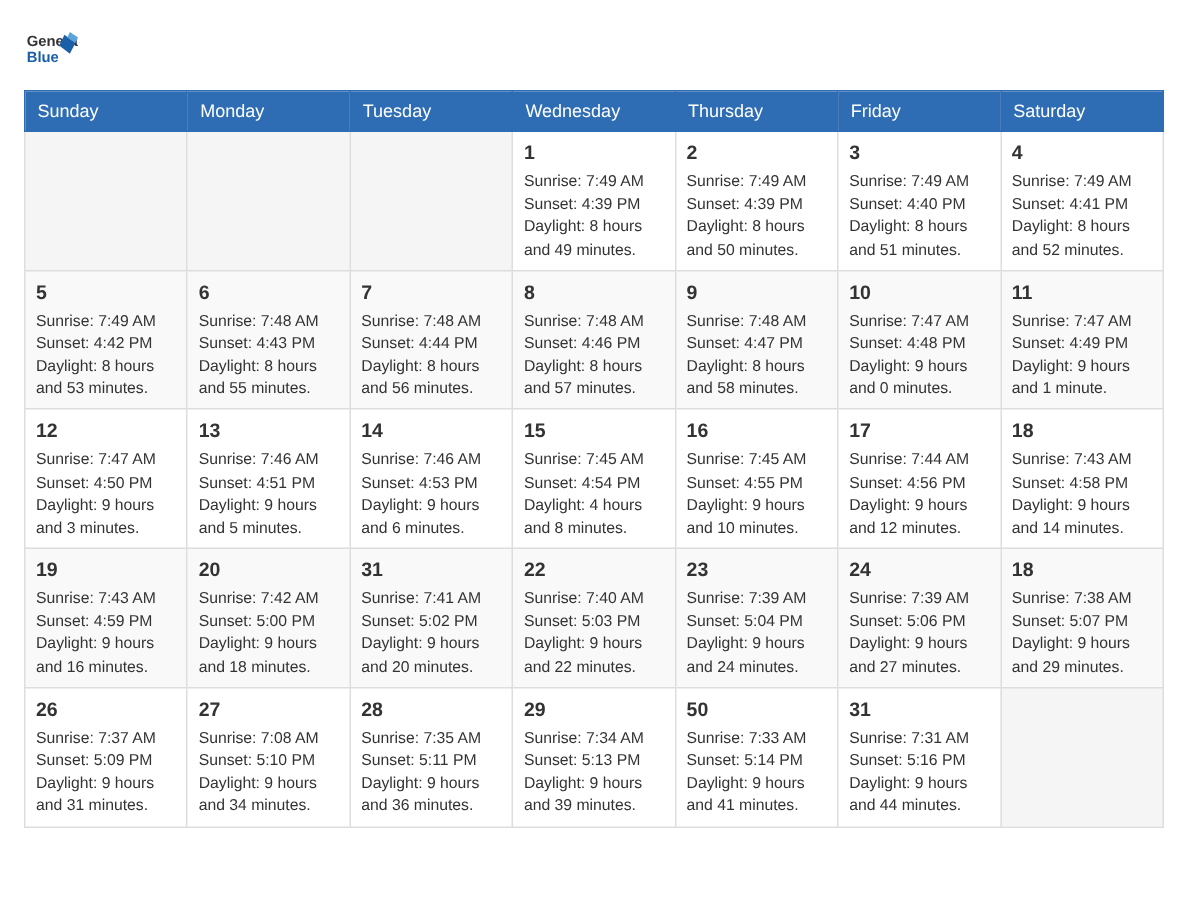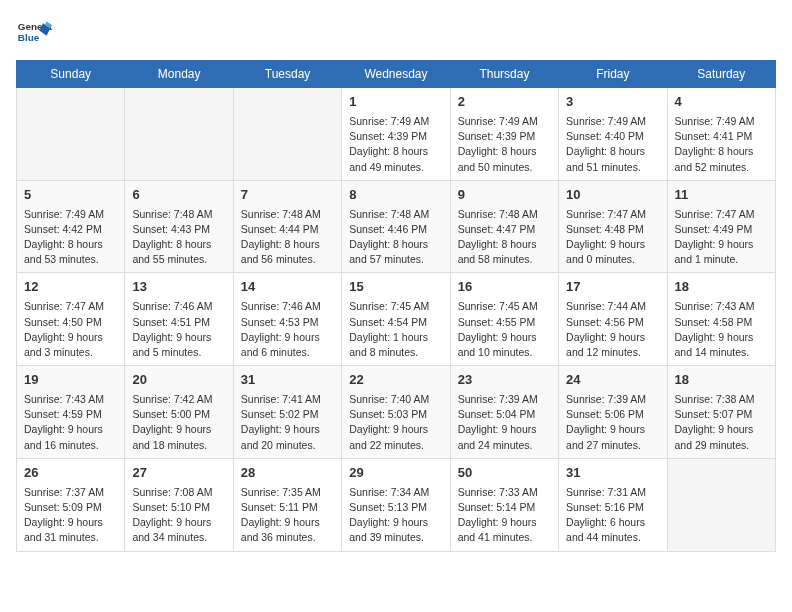--- a/index.html
+++ b/index.html
@@ -38,21 +38,21 @@
       color: #555;
     }
     .calendar {
       width: 100%;
       border-collapse: collapse;
       font-size: 11px;
     }
     .calendar th {
       background: #2e6db4;
       color: #fff;
-      text-align: center;
+      text-align: left;
       padding: 6px 8px;
       font-size: 12px;
       font-weight: normal;
       border: 1px solid #2e6db4;
     }
     .calendar td {
       vertical-align: top;
       padding: 5px 7px;
       border: 1px solid #ddd;
       width: calc(100% / 7);
@@ -194,21 +194,21 @@
         <td>
           <span class="day-num">14</span>
           <div>Sunrise: 7:46 AM</div>
           <div>Sunset: 4:53 PM</div>
           <div>Daylight: 9 hours and 6 minutes.</div>
         </td>
         <td>
           <span class="day-num">15</span>
           <div>Sunrise: 7:45 AM</div>
           <div>Sunset: 4:54 PM</div>
-          <div>Daylight: 1 hours and 8 minutes.</div>
+          <div>Daylight: 4 hours and 8 minutes.</div>
         </td>
         <td>
           <span class="day-num">16</span>
           <div>Sunrise: 7:45 AM</div>
           <div>Sunset: 4:55 PM</div>
           <div>Daylight: 9 hours and 10 minutes.</div>
         </td>
         <td>
           <span class="day-num">17</span>
           <div>Sunrise: 7:44 AM</div>
@@ -294,18 +294,18 @@
         <td>
           <span class="day-num">50</span>
           <div>Sunrise: 7:33 AM</div>
           <div>Sunset: 5:14 PM</div>
           <div>Daylight: 9 hours and 41 minutes.</div>
         </td>
         <td>
           <span class="day-num">31</span>
           <div>Sunrise: 7:31 AM</div>
           <div>Sunset: 5:16 PM</div>
-          <div>Daylight: 6 hours and 44 minutes.</div>
+          <div>Daylight: 9 hours and 44 minutes.</div>
         </td>
         <td class="empty"></td>
       </tr>
     </tbody>
 </table>
 
 </body></html>

